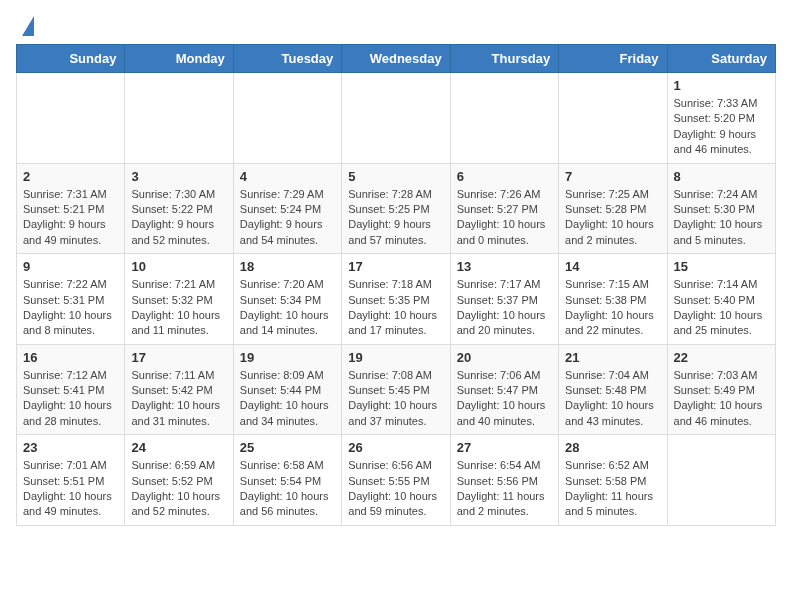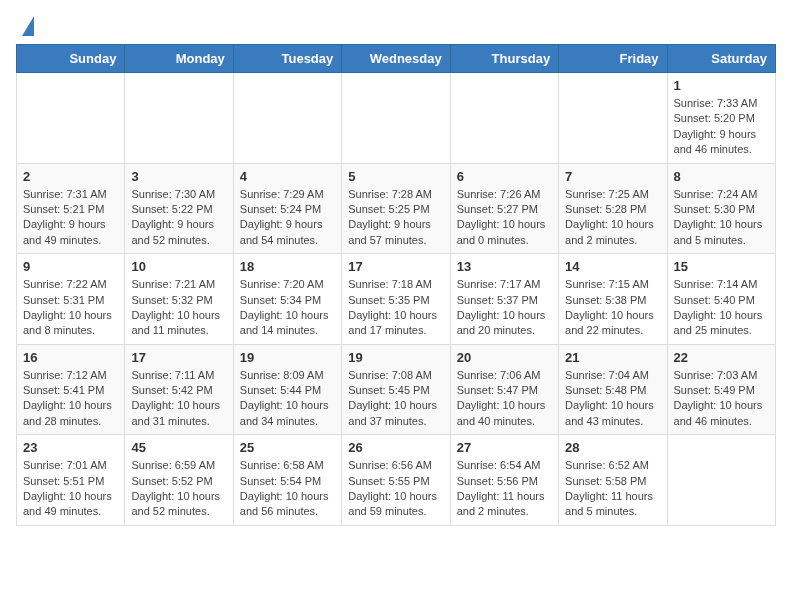--- a/index.html
+++ b/index.html
@@ -275,21 +275,21 @@
         </td>
       </tr>
       <tr>
         <td>
           <span class="day-number">23</span>
           <div class="day-info">Sunrise: 7:01 AM
 Sunset: 5:51 PM
 Daylight: 10 hours and 49 minutes.</div>
         </td>
         <td>
-          <span class="day-number">45</span>
+          <span class="day-number">24</span>
           <div class="day-info">Sunrise: 6:59 AM
 Sunset: 5:52 PM
 Daylight: 10 hours and 52 minutes.</div>
         </td>
         <td>
           <span class="day-number">25</span>
           <div class="day-info">Sunrise: 6:58 AM
 Sunset: 5:54 PM
 Daylight: 10 hours and 56 minutes.</div>
         </td>

